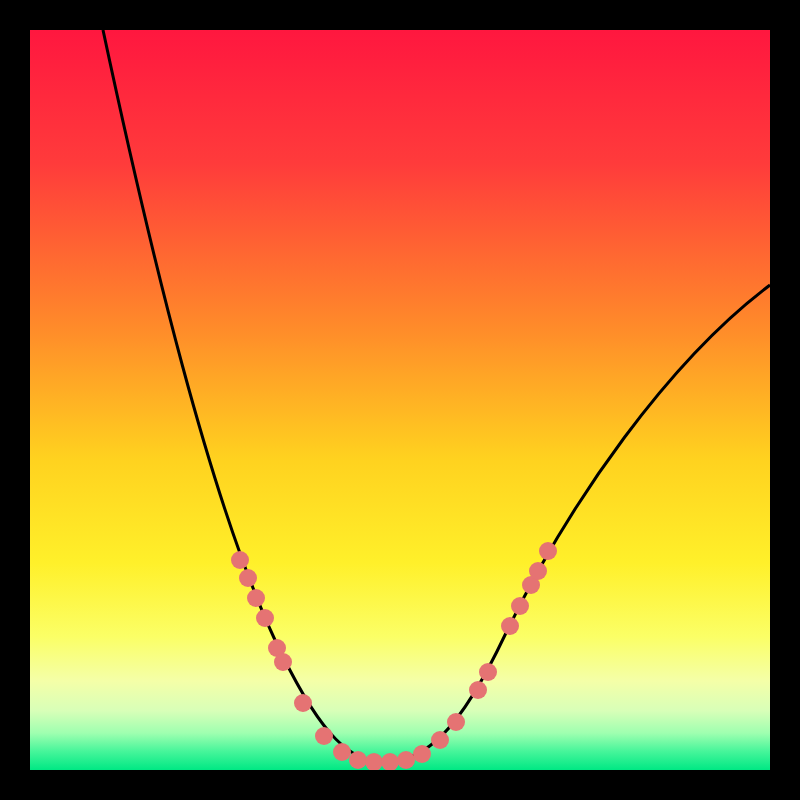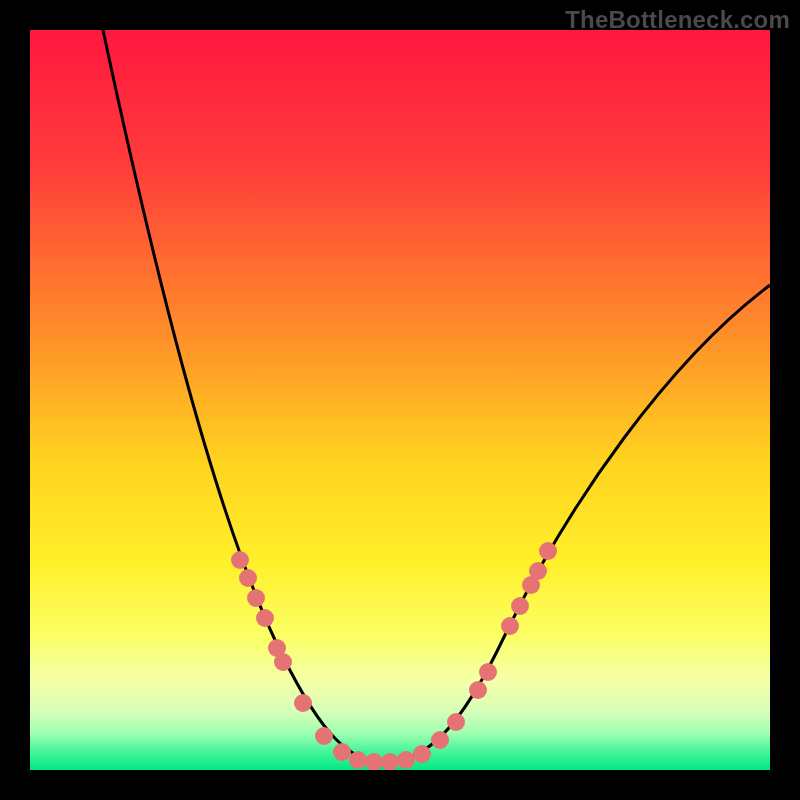--- a/index.html
+++ b/index.html
@@ -101,14 +101,13 @@
           <circle cx="480" cy="596" r="9" fill="#e57373"></circle>
           <circle cx="490" cy="576" r="9" fill="#e57373"></circle>
           <circle cx="501" cy="555" r="9" fill="#e57373"></circle>
           <circle cx="508" cy="541" r="9" fill="#e57373"></circle>
           <circle cx="518" cy="521" r="9" fill="#e57373"></circle>
         </g>
     </svg>
 
   </div>
 
-  <div class="watermark">TheBottleneck.com</div>
 </div>
 
 </body></html>

